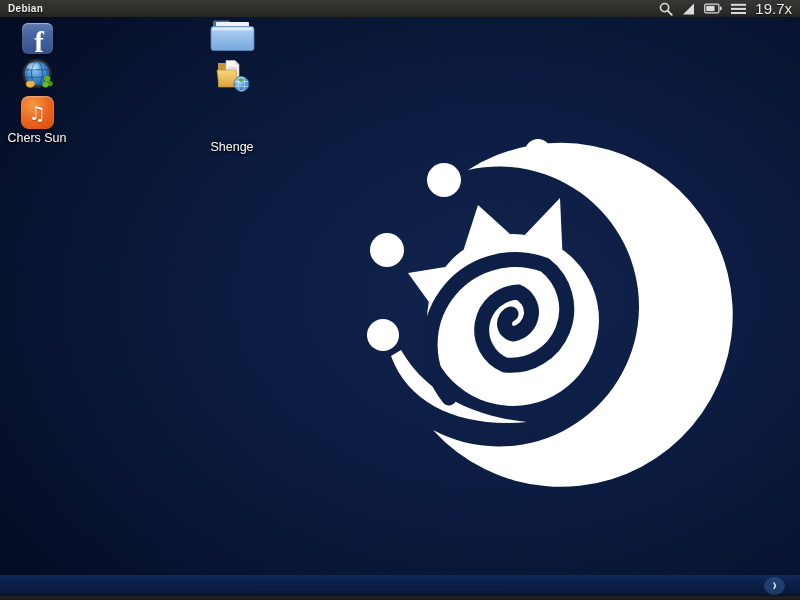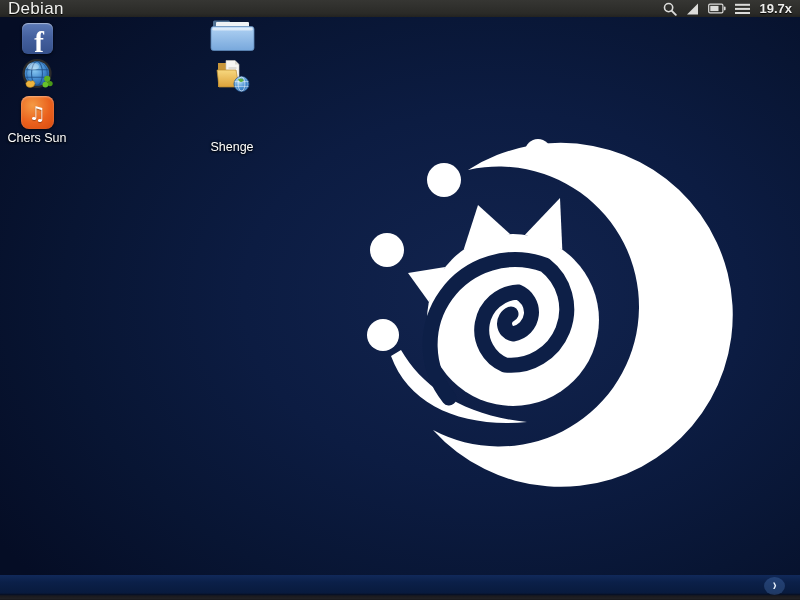--- a/index.html
+++ b/index.html
@@ -5,25 +5,25 @@
   html,body{margin:0;padding:0;}
   body{width:800px;height:600px;position:relative;overflow:hidden;
        font-family:"Liberation Sans",sans-serif;background:#000;}
 
   
   .topbar{position:absolute;top:0;left:0;width:800px;height:17px;
     background:linear-gradient(180deg,#39393б,#343431 0%,#2a2a27 80%,#232321 100%);
     background:linear-gradient(180deg,#363633 0%,#2a2a27 80%,#222220 100%);
     display:flex;align-items:center;justify-content:space-between;
     padding:0 8px;box-sizing:border-box;z-index:5;}
-  .topbar-title{color:#f2f2ef;font-size:17px;font-weight:normal;letter-spacing:.3px;
+  .topbar-title{color:#f2f2ef;font-size:10px;font-weight:bold;letter-spacing:.3px;
     text-shadow:0 1px 1px #000;}
   .status{display:flex;align-items:center;gap:9px;}
   .status svg{display:block;}
-  .clock{color:#eeeeec;font-size:13px;font-weight:bold;text-shadow:0 1px 1px #000;}
+  .clock{color:#eeeeec;font-size:15px;font-weight:normal;text-shadow:0 1px 1px #000;}
 
   
   .desktop{position:absolute;top:17px;left:0;width:800px;height:558px;overflow:hidden;
     background:radial-gradient(ellipse 600px 440px at 62% 50%,
       #12244f 0%, #0c1c42 42%, #081533 72%, #050d25 100%);}
 
   .dicon{position:absolute;width:74px;display:flex;flex-direction:column;
     align-items:center;gap:3px;cursor:default;}
   .dlabel{color:#ffffff;font-size:12.5px;line-height:13px;white-space:nowrap;
     text-shadow:0 1px 2px rgba(0,0,0,.95),0 0 3px rgba(0,0,0,.7);}

